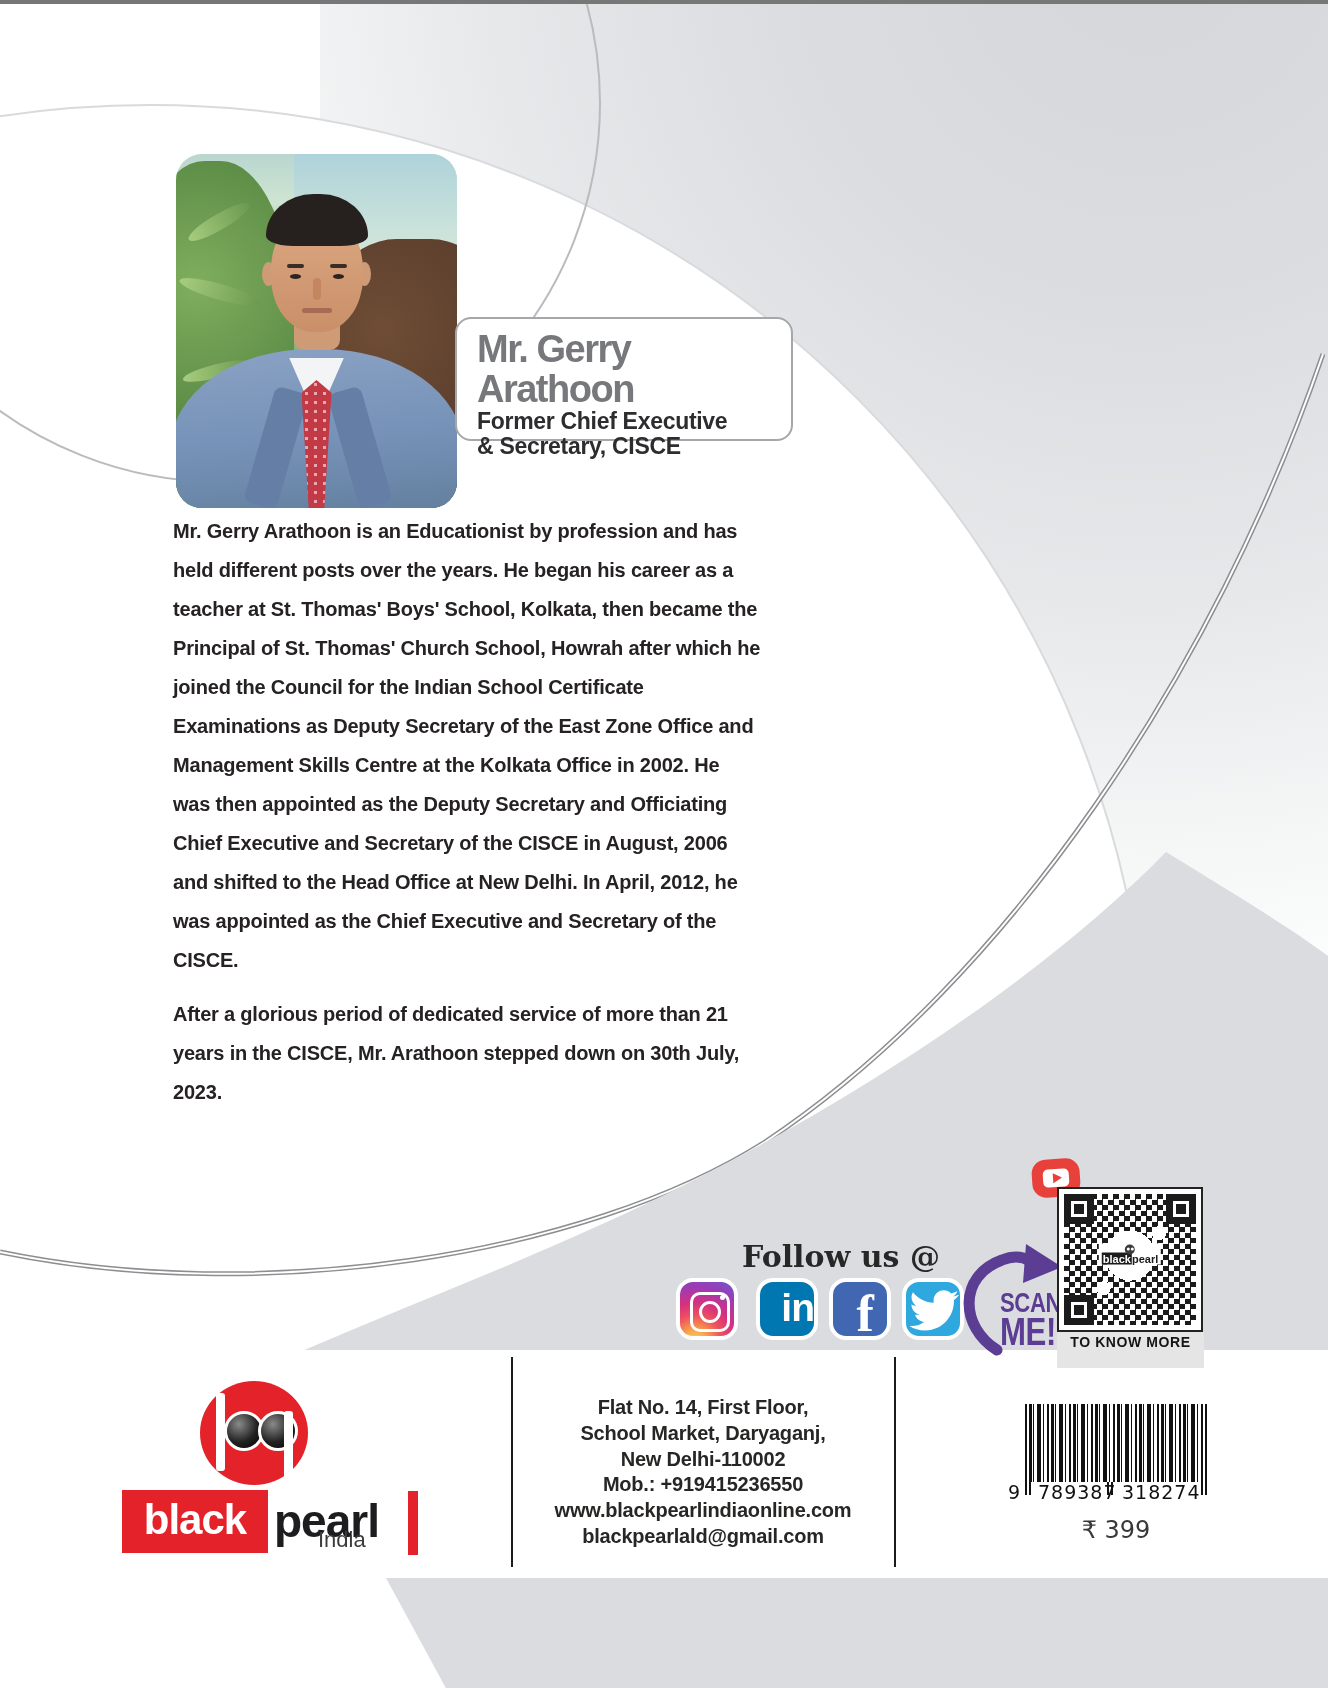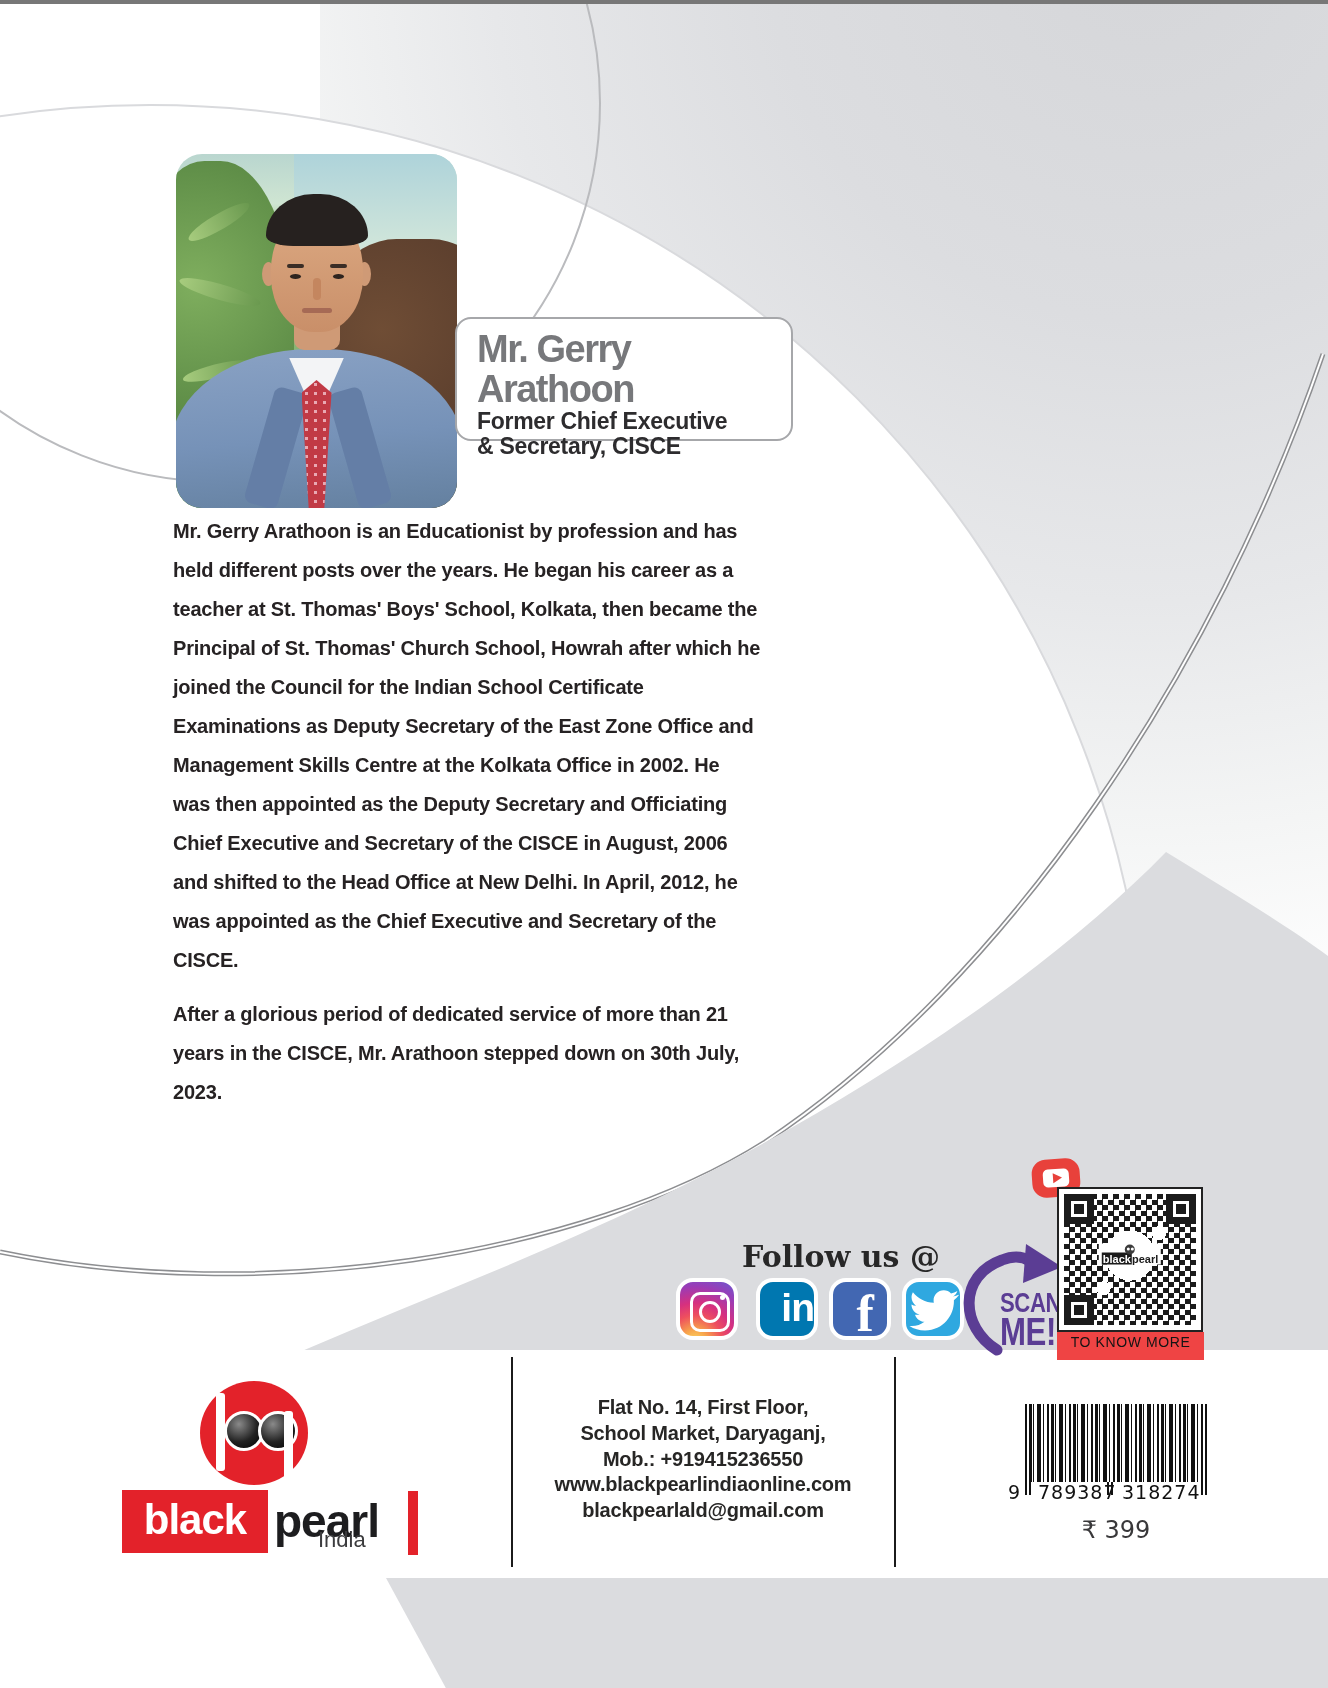--- a/index.html
+++ b/index.html
@@ -91,22 +91,22 @@
     background-size:100% 100%,100% 100%,100% 100%,11px 11px;}
   .finder{width:30px;height:30px;border:7px solid #1b1b1b;box-sizing:border-box;background:#fff;}
   .finder::after{content:'';display:block;width:10px;height:10px;margin:3px;background:#1b1b1b;}
   .f-tl{left:5px;top:5px;} .f-tr{right:5px;top:5px;} .f-bl{left:5px;bottom:5px;}
   .qr-chip{left:50%;top:46%;transform:translate(-50%,-50%);background:#fff;padding:1px 3px;text-align:center;}
   .qr-bp-dot{margin:0 auto;width:10px;height:10px;border-radius:50%;background:#3b3b3b;position:relative;}
   .qr-bp-dot::after{content:'';position:absolute;left:2px;top:3px;width:3px;height:3px;border-radius:50%;background:#fff;box-shadow:4px 0 0 #fff;}
   .qr-word{font-size:11px;font-weight:700;line-height:9px;white-space:nowrap;}
   .qr-word .b{background:#1b1b1b;color:#fff;padding:0 1px;}
   .qr-word .p{color:#1b1b1b;}
-  .qr-caption{left:1057px;top:1328px;width:147px;height:28px;background:#ef4444;color:#141414;
-    font-size:14px;font-weight:400;text-align:center;line-height:20px;letter-spacing:0.6px;}
+  .qr-caption{left:1057px;top:1328px;width:147px;height:36px;background:#e5e5e5;color:#141414;
+    font-size:14px;font-weight:700;text-align:center;line-height:20px;letter-spacing:0.6px;}
 
   
   .divider{top:1353px;width:2px;height:210px;background:#1b1b1b;}
   .dv-l{left:511px;} .dv-r{left:894px;}
 
   .logo-circle{left:200px;top:1377px;width:108px;height:104px;background:#e3222a;border-radius:50%;}
   .lg-stem-b{left:16px;top:12px;width:9px;height:78px;background:#fff;border-radius:3px;}
   .lg-stem-p{left:84px;top:30px;width:9px;height:88px;background:#fff;border-radius:3px;}
   .lg-pearl{width:40px;height:40px;border-radius:50%;border:3px solid #fff;box-sizing:border-box;
     background:radial-gradient(circle at 35% 30%,#8a8a8a 0%,#222 55%,#000 100%);top:30px;}
@@ -236,20 +236,21 @@
     <div class="abs lg-stem-p"></div>
   </div>
   <div class="abs brand-black-box">black</div>
   <div class="abs brand-pearl">pearl</div>
   <div class="abs brand-india">India</div>
   <div class="abs brand-bar"></div>
 
   <div class="abs address">
     <div>Flat No. 14, First Floor,</div>
     <div>School Market, Daryaganj,</div>
+    <div>New Delhi-110002</div>
     <div>Mob.: +919415236550</div>
     <div>www.blackpearlindiaonline.com</div>
     <div>blackpearlald@gmail.com</div>
   </div>
 
   <div class="abs barcode-bars"></div>
   <div class="abs guard g1"></div>
   <div class="abs guard g2"></div>
   <div class="abs guard g3"></div>
   <div class="abs guard g4"></div>

